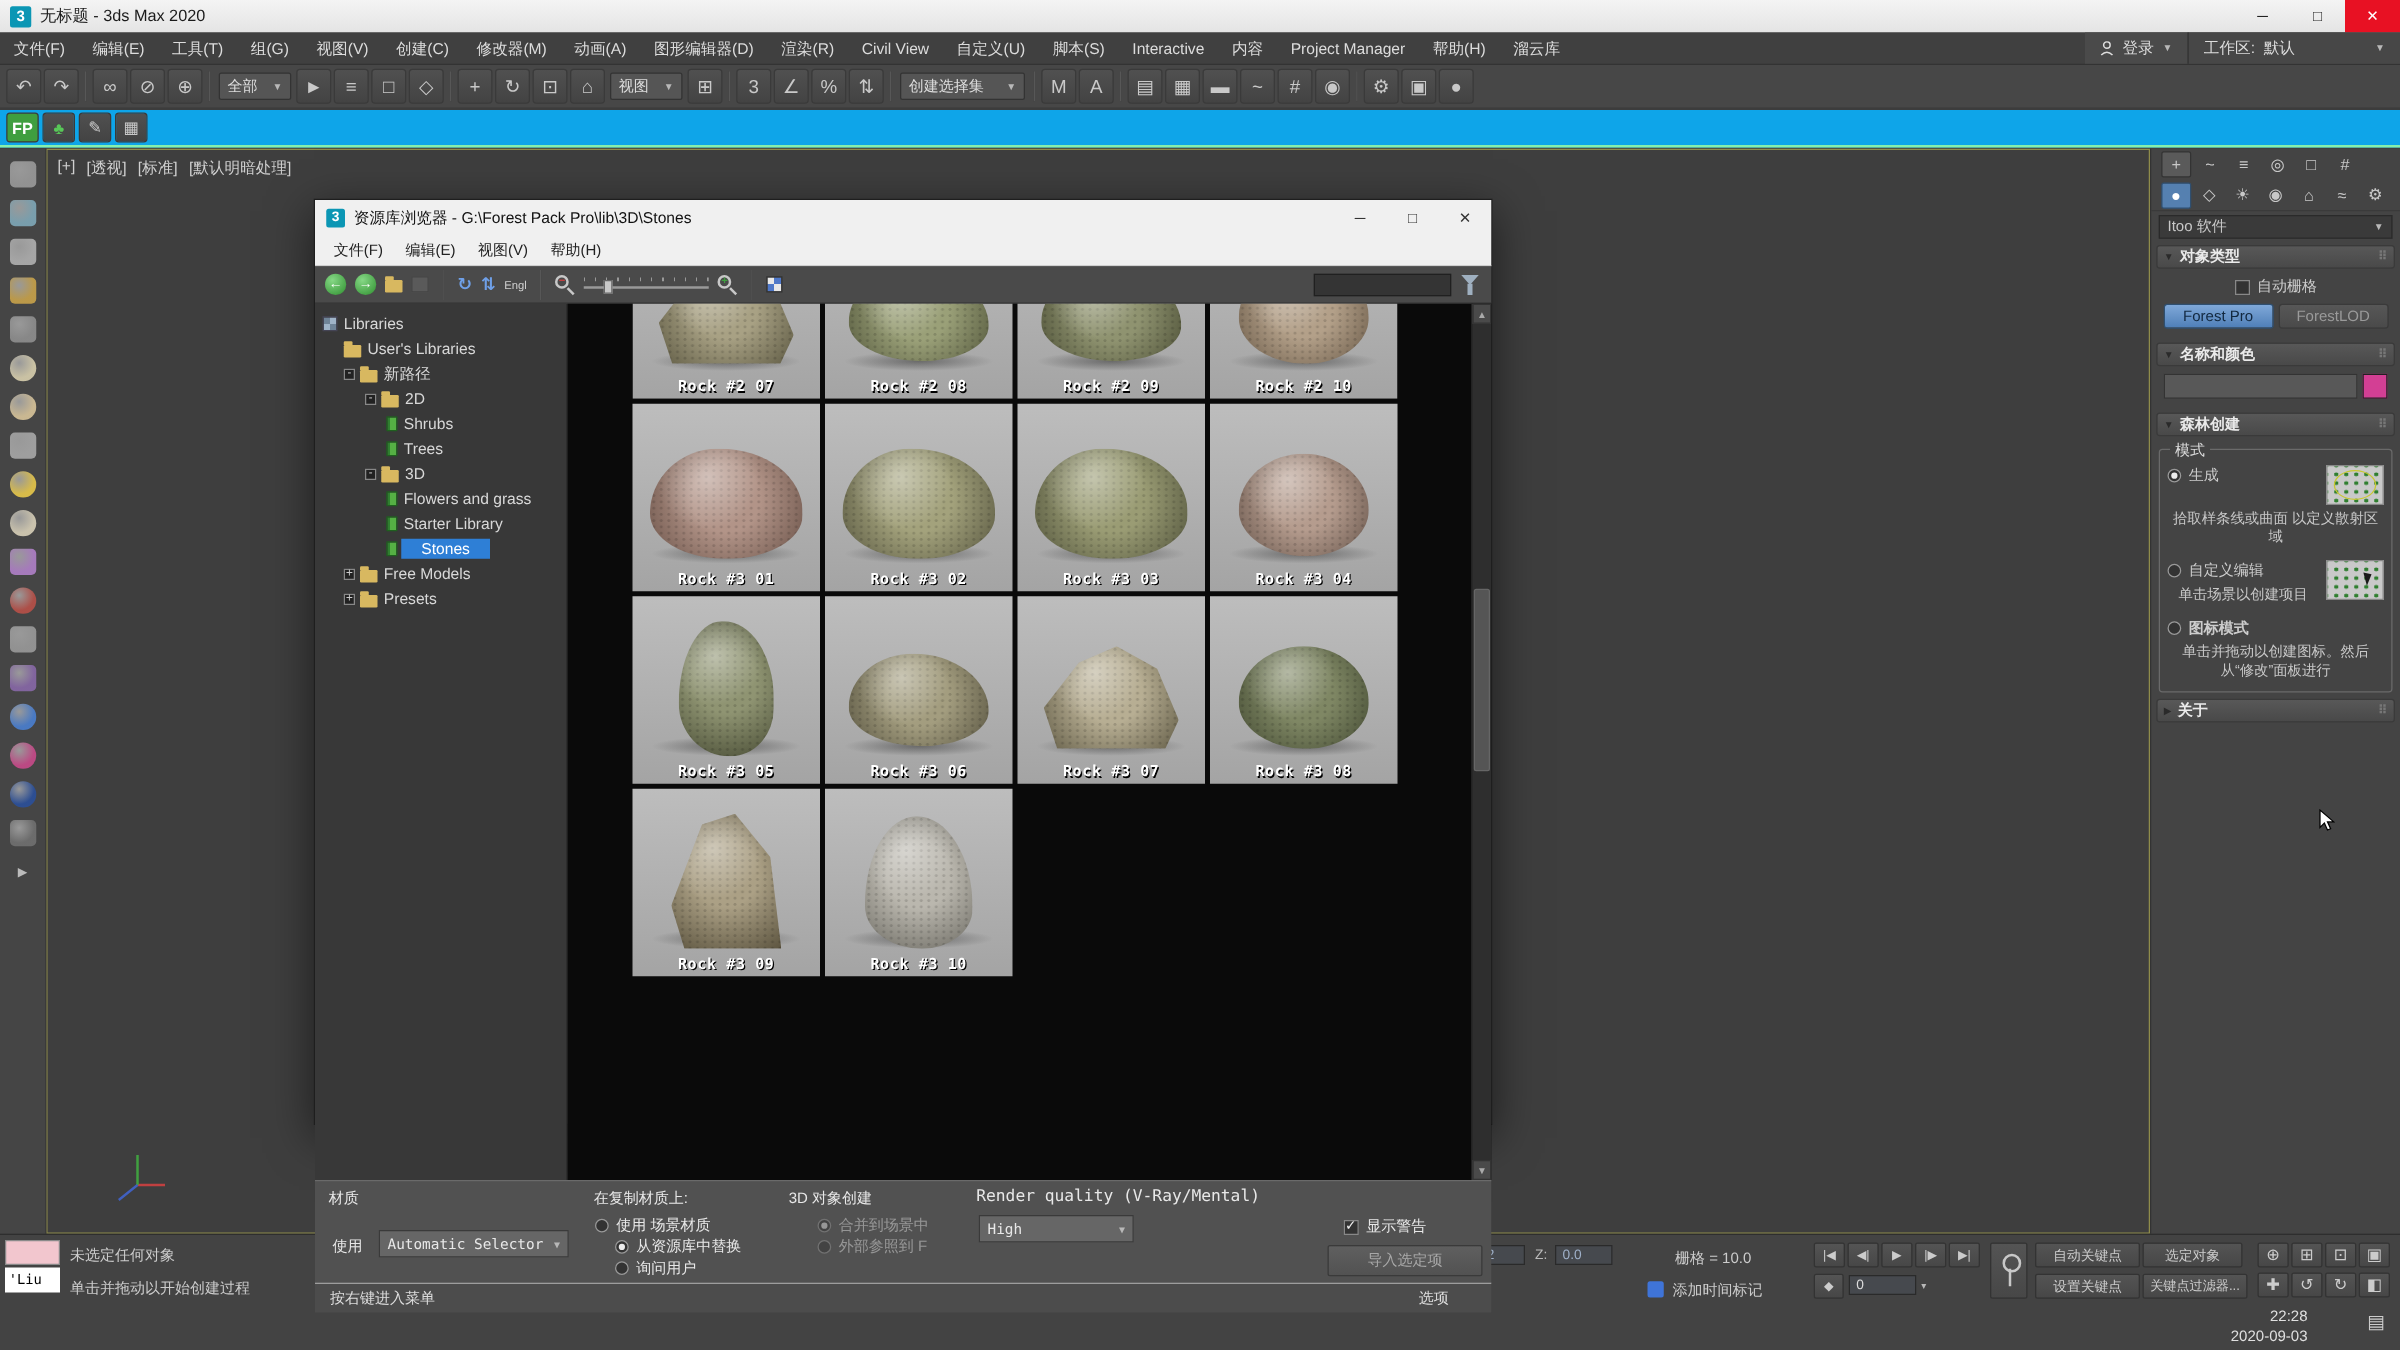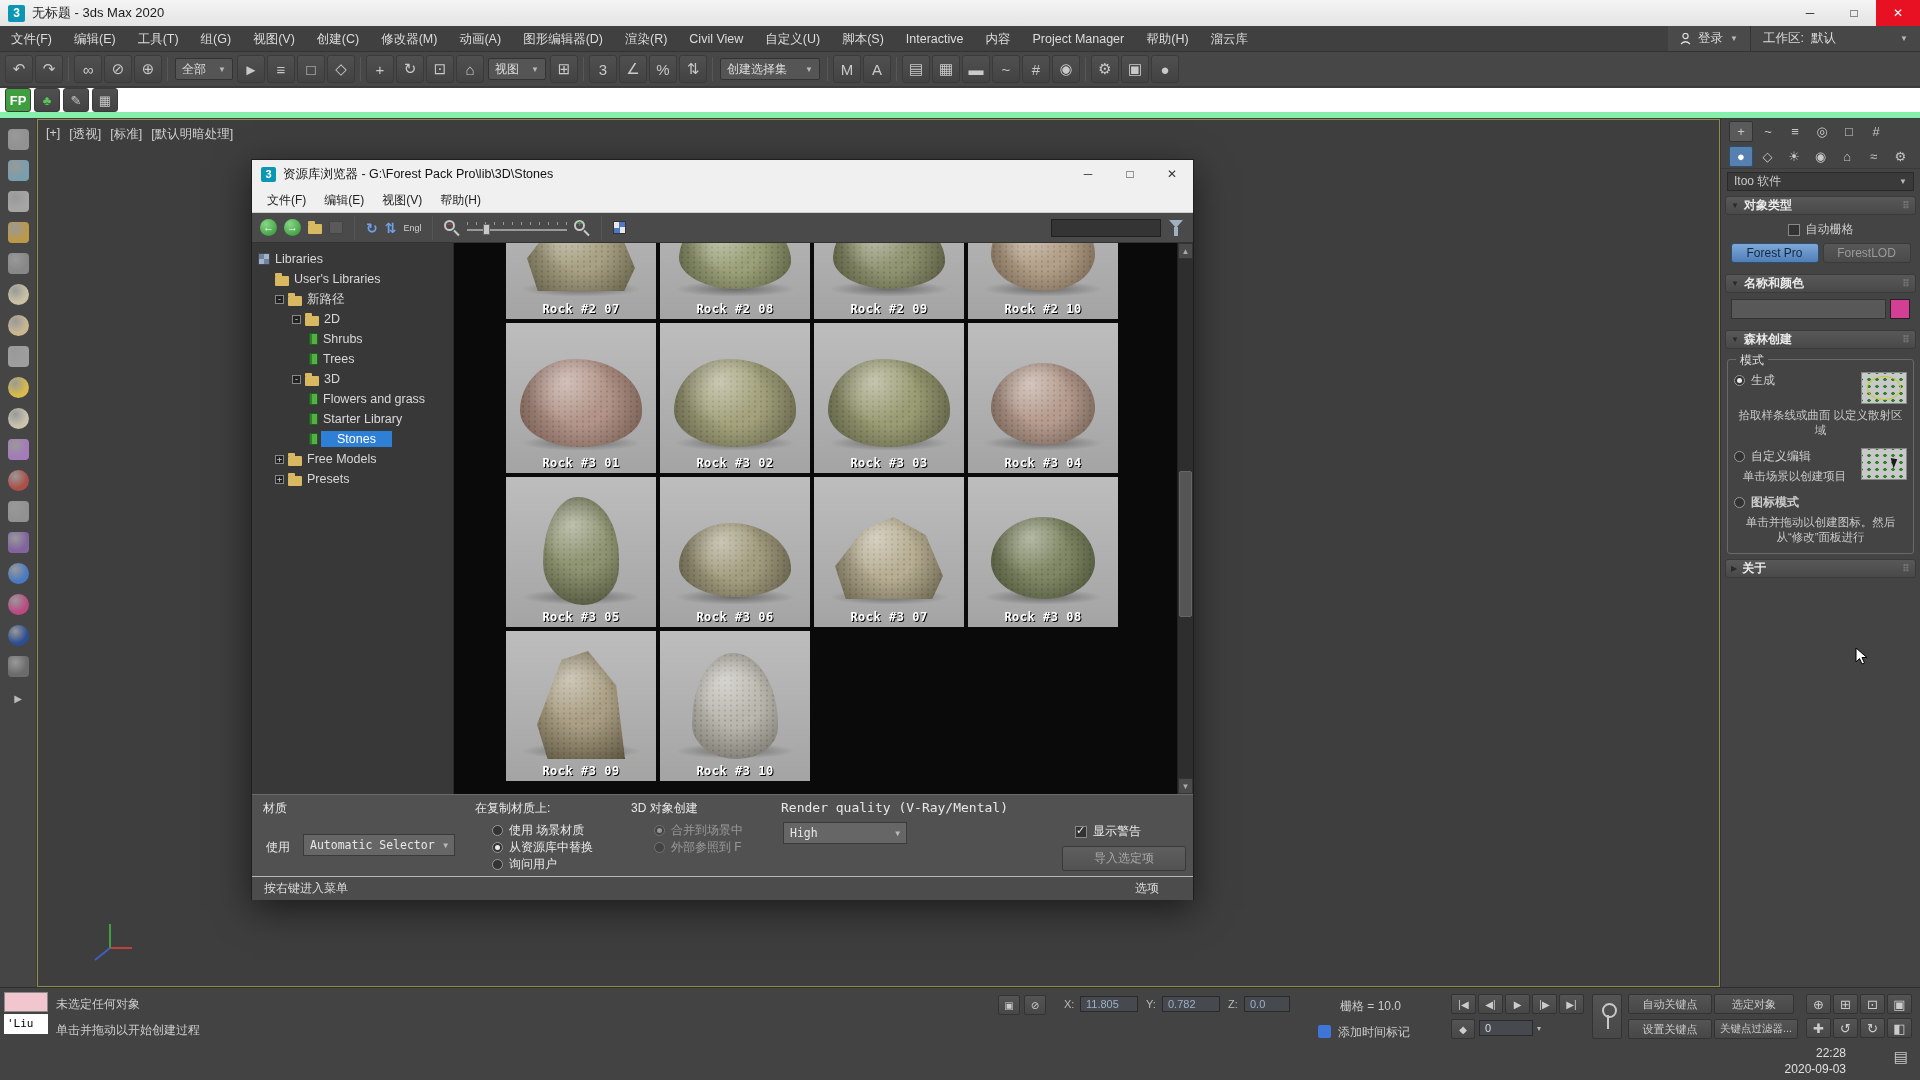--- a/index.html
+++ b/index.html
@@ -19,22 +19,22 @@
   .menubar{position:absolute;top:26px;left:0;right:0;height:26px;background:#404040;border-bottom:1px solid #333;
            display:flex;align-items:center;color:#dcdcdc;font-size:12.5px;z-index:50}
   .mitem{padding:0 11px;line-height:26px;white-space:nowrap}
   .login-box{display:flex;align-items:center;background:#4a4a4a;height:100%;padding:0 12px;margin-left:auto;gap:7px}
   .ws-box{display:flex;align-items:center;height:100%;padding:0 12px;background:#474747;border-left:1px solid #333;gap:7px;min-width:170px}
   .drop-arr{font-size:8px;color:#b8b8b8}
 
   
   .main-toolbar{position:absolute;top:52px;left:0;right:0;height:35px;background:#474747;border-bottom:1px solid #3a3a3a;
                 display:flex;align-items:center;padding-left:4px;z-index:50}
-  .toolbar2{position:absolute;top:88px;left:0;right:0;height:30px;background:#ffffff;border-bottom:6px solid #86efac;
-            display:flex;align-items:flex-end;padding-left:5px;gap:3px;z-index:49}
+  .toolbar2{position:absolute;top:88px;left:0;right:0;height:30px;background:#0ea5e9;border-bottom:2px solid #86efac;
+            display:flex;align-items:center;padding-left:5px;gap:3px;z-index:49}
   .tbtn{width:28px;height:28px;display:flex;align-items:center;justify-content:center;color:#c9c9c9;font-size:15px;
         background:linear-gradient(#505050,#434343);border:1px solid #3a3a3a;border-radius:3px;margin:0 1px;flex:none}
   .tsep{width:1px;height:24px;background:#333;border-right:1px solid #575757;margin:0 4px;flex:none}
   .tdrop{height:22px;background:#555;border:1px solid #333;border-radius:2px;color:#ddd;font-size:12px;
          display:flex;align-items:center;justify-content:space-between;padding:0 6px;gap:8px;margin:0 3px;flex:none}
   .fpbtn{width:26px;height:24px;display:flex;align-items:center;justify-content:center;font-weight:bold;
          border-radius:3px;font-size:13px;border:1px solid #3a3a3a;background:linear-gradient(#505050,#434343)}
 
   
   .left-strip{position:absolute;top:119px;left:0;width:37px;bottom:93px;background:#454545;border-right:1px solid #3a3a3a;
@@ -115,21 +115,21 @@
                  background:repeating-linear-gradient(90deg,#999 0 1px,transparent 1px 9px)}
   .slider .track{position:absolute;top:9px;left:0;right:0;height:2px;background:#999}
   .slider .th{position:absolute;left:16px;top:4px;width:7px;height:11px;background:#c8c8c8;border:1px solid #666}
   .checker{width:13px;height:13px;border:1px solid #333;flex:none;
            background:conic-gradient(#4f78c8 25%,#e8e8e8 0 50%,#4f78c8 0 75%,#e8e8e8 0)}
   .dlg-search{position:absolute;right:32px;top:6px;width:110px;height:18px;background:#343434;border:1px solid #202020}
   .funnel{position:absolute;right:10px;top:7px;width:0;height:0;border-left:7px solid transparent;
           border-right:7px solid transparent;border-top:8px solid #9fb0c0}
   .funnel::after{content:"";position:absolute;left:-2px;top:-1px;width:4px;height:9px;background:#9fb0c0}
 
-  .dlg-body{height:551px;display:flex;flex:none}
+  .dlg-body{height:701px;display:flex;flex:none}
   .dlg-tree{width:202px;background:#383838;border-right:1px solid #2a2a2a;padding-top:6px;overflow:hidden;flex:none}
   .trow{display:flex;align-items:center;height:20px;font-size:12.5px;color:#d8d8d8}
   .ico-exp{width:9px;height:9px;border:1px solid #888;background:#222;color:#ccc;font-size:9px;line-height:7px;
            text-align:center;margin-right:4px;flex:none;font-family:"DejaVu Sans Mono",monospace}
   .ico-book{width:9px;height:12px;background:linear-gradient(90deg,#2f7f2f 0 2px,#55b044 2px);border:1px solid #1f5f1f;border-radius:1px;flex:none}
   .ico-grid{width:12px;height:12px;border:1px solid #445;flex:none;
             background:conic-gradient(#9fb4c8 25%,#6f8498 0 50%,#9fb4c8 0 75%,#6f8498 0)}
   .tlabel{margin-left:5px;white-space:nowrap}
   .tlabel.sel{background:#2e7fd6;color:#fff;padding:1px 16px;margin-left:3px}
 
@@ -632,21 +632,21 @@
   <div class="dlg-options">
     <span class="abs" style="left:11px;top:5px">材质</span>
     <span class="abs" style="left:14px;top:44px">使用</span>
     <span class="sel-drop mono abs" style="left:51px;top:39px;width:152px;height:22px">
       <span>Automatic Selector</span>
       <span class="drop-arr">▼</span>
     </span>
 
     <span class="abs" style="left:223px;top:5px">在复制材质上:</span>
     <div id="copy-options">
-        <div class="radio-row" style="left: 240px; top: 27px;">
+        <div class="radio-row" style="left: 224px; top: 27px;">
           <span class="rd"></span>
           <span>使用 场景材质</span>
         </div>
         <div class="radio-row" style="left: 240px; top: 44px;">
           <span class="rd sel"></span>
           <span>从资源库中替换</span>
         </div>
         <div class="radio-row" style="left: 240px; top: 61px;">
           <span class="rd"></span>
           <span>询问用户</span>

